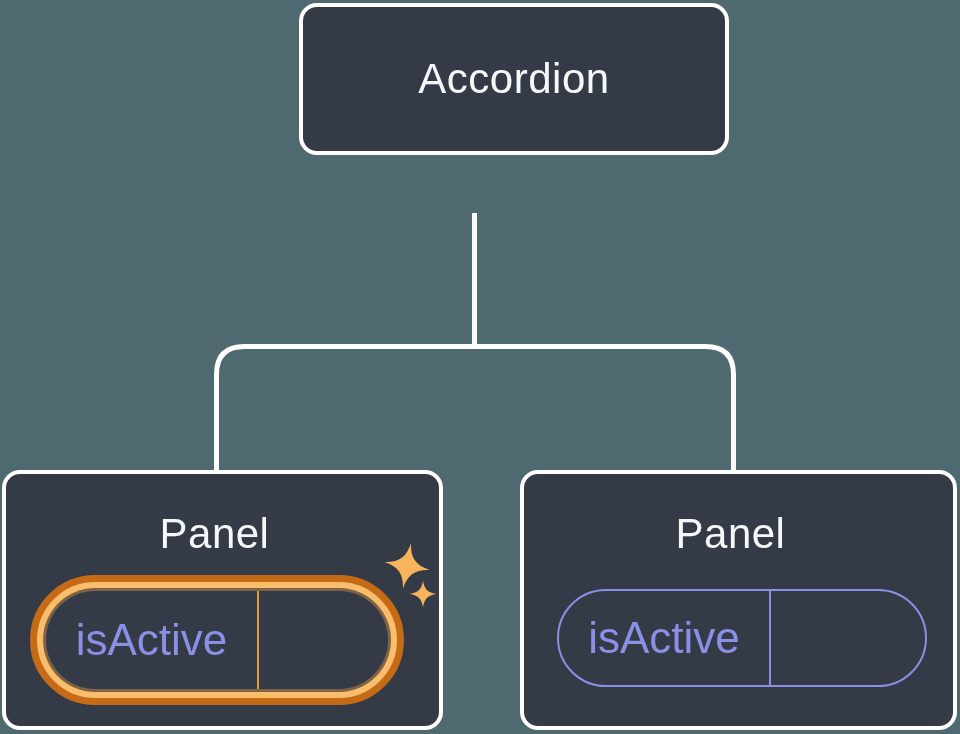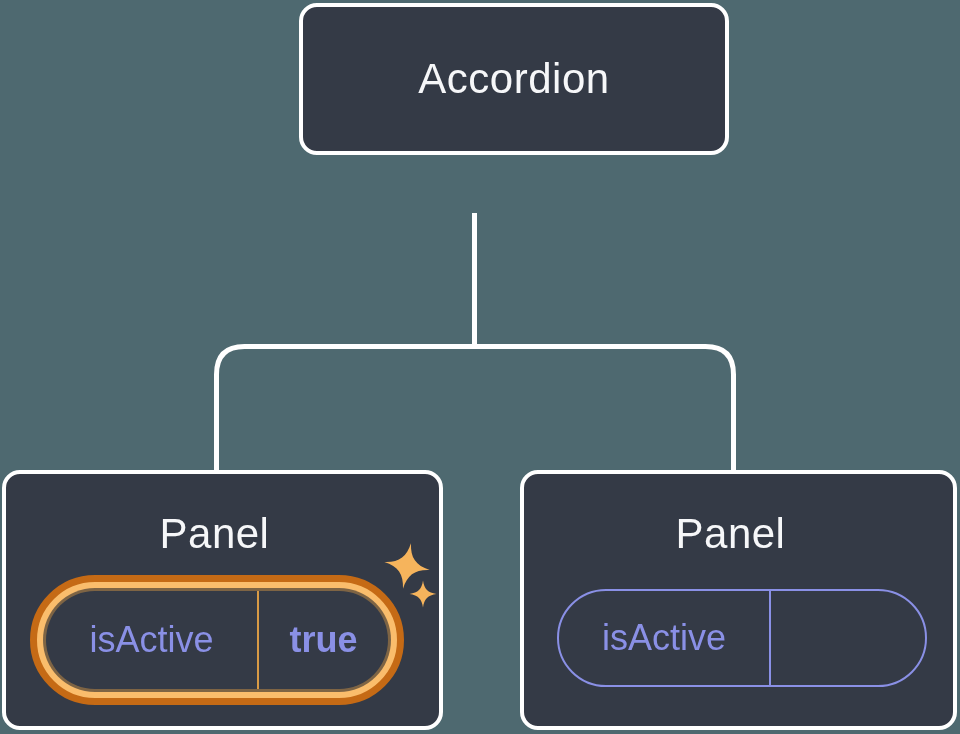--- a/index.html
+++ b/index.html
@@ -50,21 +50,21 @@
     border:2.5px solid var(--purple);border-radius:999px;
     display:flex;align-items:stretch;overflow:hidden;
   }
   .pill-section{display:flex;align-items:center;justify-content:center;}
   .sec-name{width:211px;}
   .pill-plain .sec-name{width:210px;}
   .sec-value{flex:1;}
   .pill-divider{width:2px;align-self:stretch;}
   .div-gold{background:var(--gold-divider);}
   .div-purple{background:var(--purple);}
-  .prop-text{color:var(--purple);font-size:36px;font-weight:400;}
+  .prop-text{color:var(--purple);font-size:44px;font-weight:400;}
   .prop-value-bold{font-weight:700;}
   .sparkle{position:absolute;z-index:2;}
   .sparkle-big{left:383px;top:542px;transform:rotate(10deg);}
   .sparkle-small{left:409px;top:580px;}
 </style>
 </head>
 <body>
 
 <div class="stage">
 
@@ -78,23 +78,20 @@
   </div>
 
   <div class="node panel-left">
     <div class="panel-title">Panel</div>
     <div class="pill-ring">
       <div class="pill">
         <div class="pill-section sec-name">
           <span class="prop-text">isActive</span>
         </div>
         <div class="pill-divider div-gold"></div>
-        <div class="pill-section sec-value">
-          <span class="prop-text prop-value-bold">true</span>
-        </div>
       </div>
     </div>
   </div>
 
   <svg class="sparkle sparkle-big" width="48" height="48" viewBox="0 0 48 48">
     <path d="M24 1 C26 15.5 32.5 22 47 24 C32.5 26 26 32.5 24 47 C22 32.5 15.5 26 1 24 C15.5 22 22 15.5 24 1 Z" fill="#F6B45C"></path>
   </svg>
   <svg class="sparkle sparkle-small" width="28" height="28" viewBox="0 0 48 48">
     <path d="M24 1 C26 15.5 32.5 22 47 24 C32.5 26 26 32.5 24 47 C22 32.5 15.5 26 1 24 C15.5 22 22 15.5 24 1 Z" fill="#F6B45C"></path>
   </svg>

